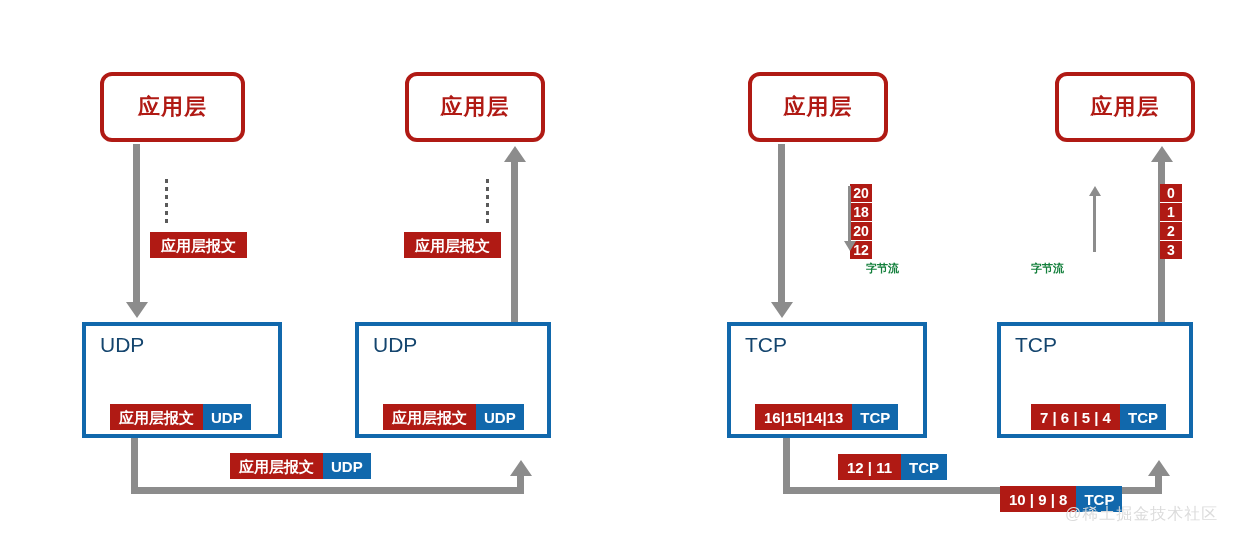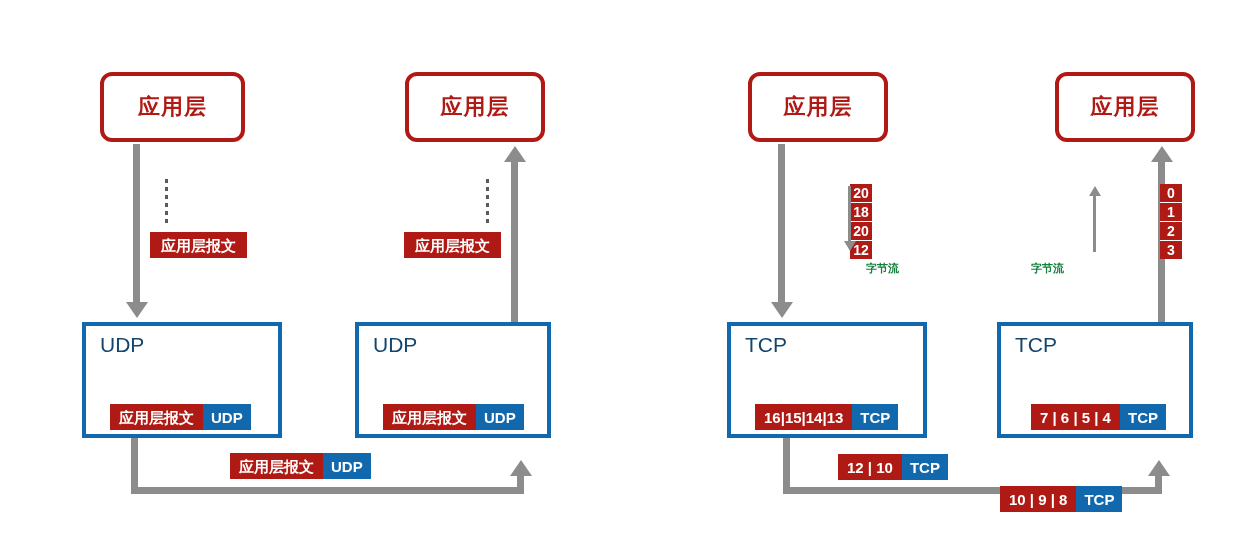--- a/index.html
+++ b/index.html
@@ -273,21 +273,21 @@
       <span class="seg-blue">TCP</span>
     </div>
   </div>
 
   <div class="vline" style="left:783px; top:434px; height:56px;"></div>
   <div class="hline" style="left:783px; top:483px; width:379px;"></div>
   <div class="vline" style="left:1155px; top:472px; height:18px;"></div>
   <div class="arrow-up" style="left:1148px; top:456px;"></div>
 
   <div class="pill" style="left:838px; top:450px;">
-    <span class="seg-red">12 | 10</span>
+    <span class="seg-red">12 | 11</span>
     <span class="seg-blue">TCP</span>
   </div>
   <div class="pill" style="left:1000px; top:450px;margin-top:32px;">
     <span class="seg-red">10 | 9 | 8</span>
     <span class="seg-blue">TCP</span>
   </div>
 
   <div class="tp-box" style="left:997px; top:318px; width:196px; height:116px;">
     <span class="tp-title">TCP</span>
     <div class="pill" style="left:30px; top:78px;">
@@ -307,14 +307,15 @@
   </div>
 
   <div class="thin-line" style="left:1093px; top:192px; height:56px;"></div>
   <div class="thin-arrow-up" style="left:1089px; top:182px;"></div>
   <span class="stream-label" style="left:1031px; top:215px;">字节流</span>
 
   <div class="app-box" style="left:1055px; top:68px; width:140px; height:70px;">
     <span class="app-label">应用层</span>
   </div>
 
+  <span class="watermark" style="left:1065px; top:500px;">@稀土掘金技术社区</span>
 
 </div>
 
 </body></html>

